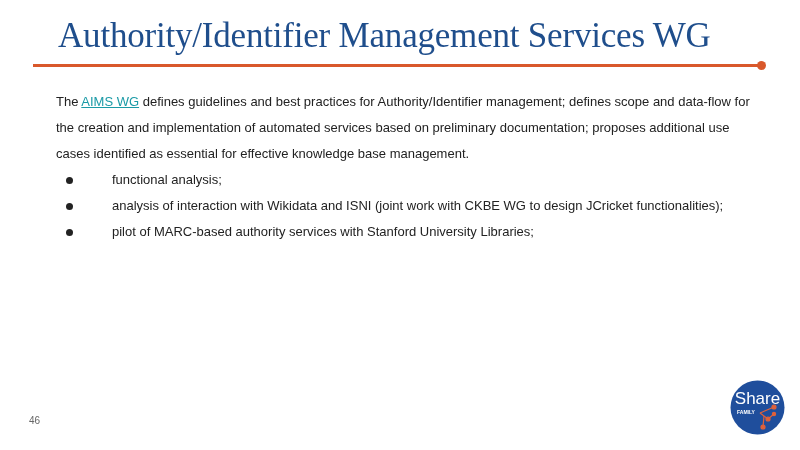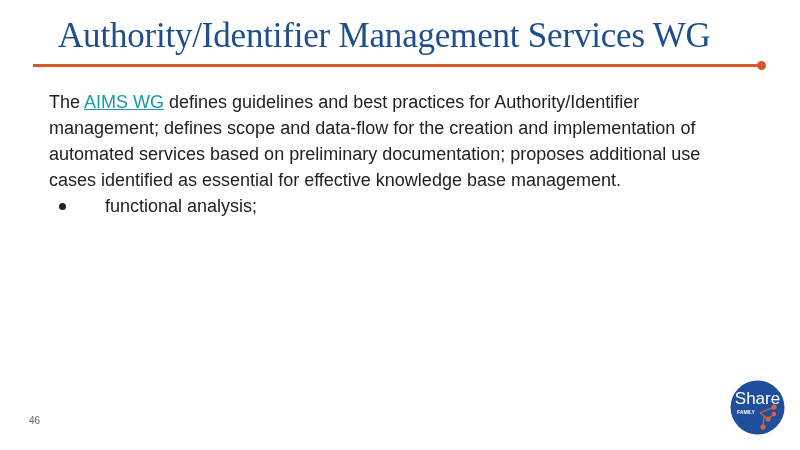--- a/index.html
+++ b/index.html
@@ -16,22 +16,22 @@
     }
     .rule {
       position: absolute; left: 33px; top: 64px; width: 727px; height: 3px;
       background: #d9582b;
     }
     .rule-dot {
       position: absolute; left: 757px; top: 61px; width: 9px; height: 9px;
       border-radius: 50%; background: #d9582b;
     }
     .body-text {
-      position: absolute; left: 49px; top: 89px; width: 700px;
-      font-size: 18px; line-height: 26px; color: #222222;
+      position: absolute; left: 56px; top: 89px; width: 700px;
+      font-size: 13px; line-height: 26px; color: #222222;
     }
     .body-text p { margin: 0; }
     .link { color: #1a9aa6; text-decoration: underline; }
     .outcomes { margin-top: 26px !important; }
     ul.bullets { list-style: none; margin: 0; padding: 0; }
     ul.bullets li { position: relative; padding-left: 56px; }
     ul.bullets li::before {
       content: ""; position: absolute; left: 10px; top: 10px;
       width: 7px; height: 7px; border-radius: 50%; background: #222222;
     }
@@ -47,20 +47,22 @@
 <body>
 
 <div class="title">Authority/Identifier Management Services WG</div>
 <div class="rule"></div>
 <div class="rule-dot"></div>
 
 <div class="body-text">
   <p><span>The </span><a class="link">AIMS WG</a><span> defines guidelines and best practices for Authority/Identifier management; defines scope and data-flow for the creation and implementation of automated services based on preliminary documentation; proposes additional use cases identified as essential for effective knowledge base management.</span></p>
   <ul class="bullets">
     <li>functional analysis;</li>
+    <li>analysis of interaction with Wikidata and ISNI (joint work with CKBE WG to design JCricket functionalities);</li>
+    <li>pilot of MARC-based authority services with Stanford University Libraries;</li>
   </ul>
 </div>
 
 <div class="page-num">46</div>
 
 <div class="logo">
   <svg width="55" height="55" viewBox="0 0 55 55">
     <circle cx="27.5" cy="27.5" r="27" fill="#1f4e9c"></circle>
     <text x="27.5" y="24" text-anchor="middle" font-family="Liberation Sans, sans-serif" font-size="17" fill="#ffffff">Share</text>
     <text x="16" y="34" text-anchor="middle" font-family="Liberation Sans, sans-serif" font-size="5" font-weight="bold" fill="#ffffff">FAMILY</text>

